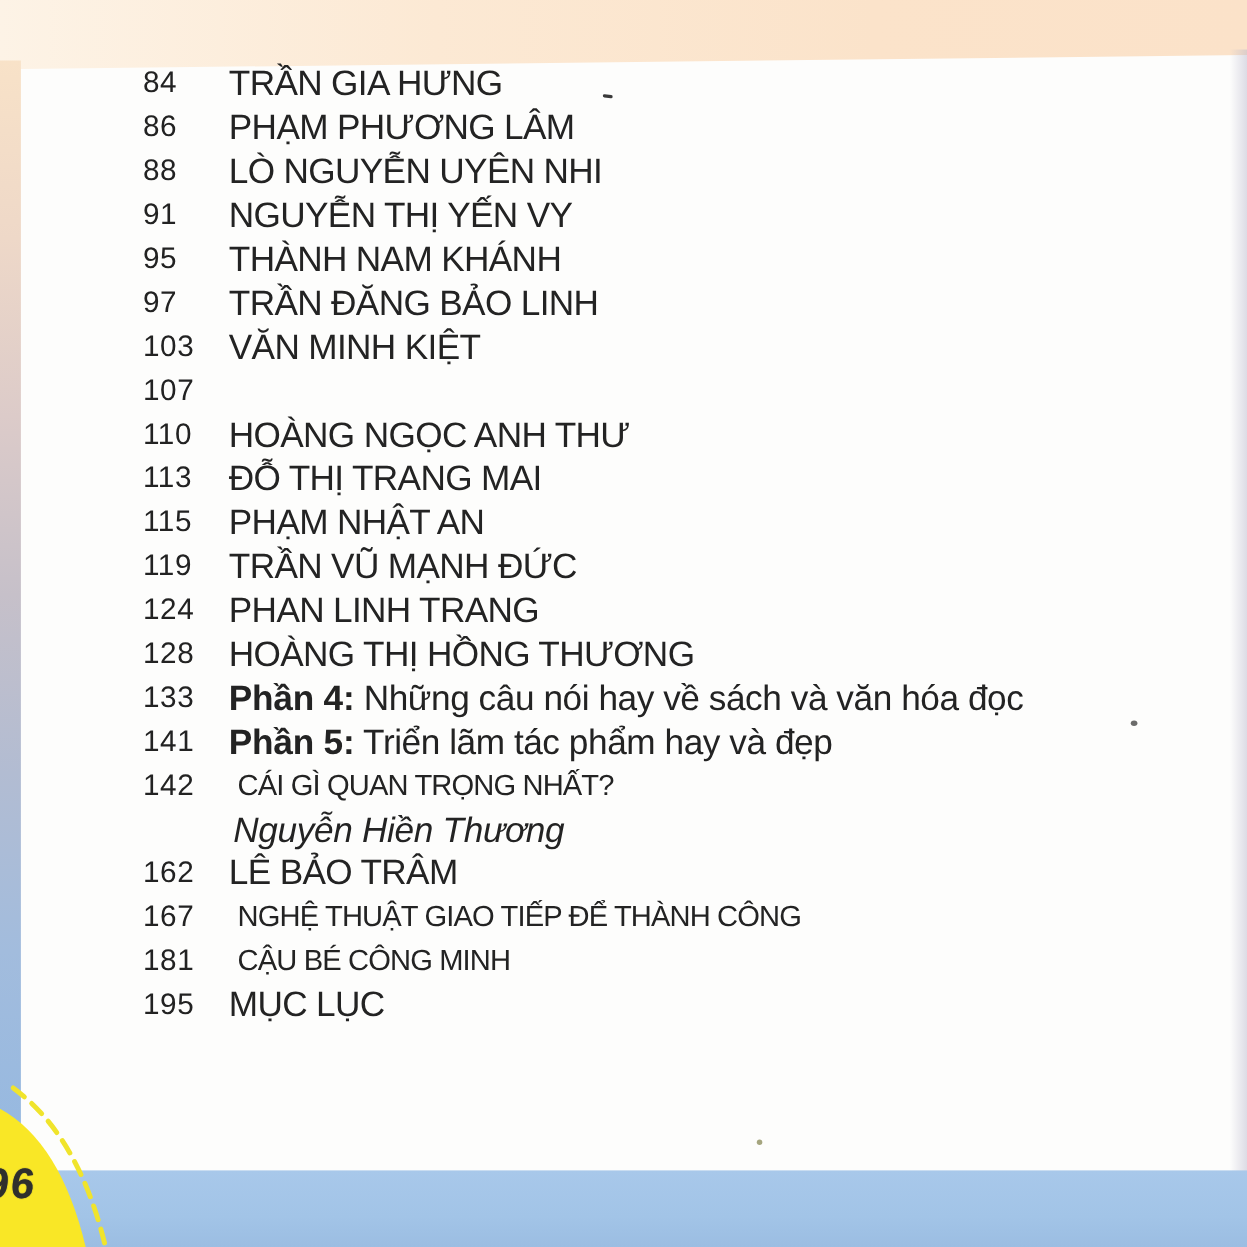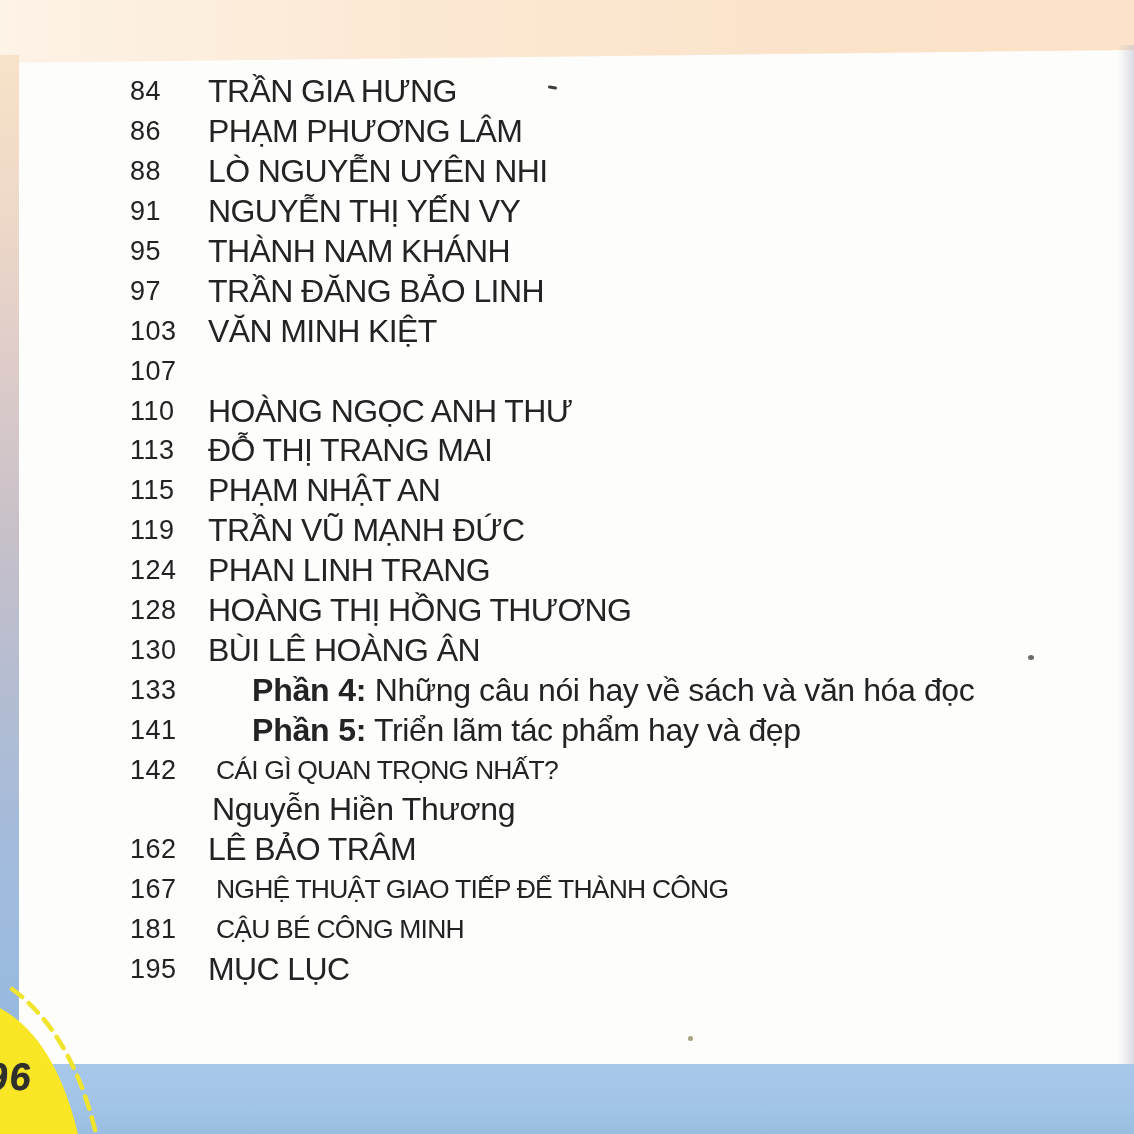--- a/index.html
+++ b/index.html
@@ -36,32 +36,32 @@
   .corner-svg { position: absolute; left: 0; top: 985px; width: 130px; height: 149px; }
   .corner-badge {
     position: absolute; left: -13px; top: 1056px;
     font-size: 38px; font-weight: bold; color: #2f2f2c;
     transform: skewX(-6deg) scaleY(1.02);
     letter-spacing: 2px;
     text-shadow: 0 0 1px #4a4a40;
   }
 
   
-  .toc { position: absolute; left: 19px; top: 72px; width: 1040px; }
+  .toc { position: absolute; left: 19px; top: 56px; width: 1040px; }
   .row { display: flex; align-items: center; height: 39.9px; color: #232323; }
   .num {
     margin-left: 111px; width: 78px; flex: none;
     font-size: 27px; letter-spacing: 0.5px; color: #222;
   }
   .txt { font-size: 32px; letter-spacing: -0.6px; white-space: nowrap; }
   .row.name .txt { }
-  .row.section .txt { letter-spacing: -0.4px; margin-left: 44px; }
+  .row.section .txt { letter-spacing: -0.4px; }
   .row.section .label { font-weight: bold; letter-spacing: -0.2px; }
   .row.title .txt { font-size: 26.5px; padding-left: 8px; letter-spacing: -0.8px; }
-  .row.author .txt { padding-left: 4px; letter-spacing: -0.3px; }
+  .row.author .txt { padding-left: 4px; letter-spacing: -0.3px; font-style: italic; }
 
   
   .speck { position: absolute; background: #3a3a3a; border-radius: 2px; }
   .speck.s1 { left: 548px; top: 86px; width: 9px; height: 3px; transform: rotate(8deg); }
   .speck.s2 { left: 1028px; top: 655px; width: 6px; height: 5px; opacity: 0.75; border-radius: 50%; }
   .speck.s3 { left: 688px; top: 1036px; width: 5px; height: 5px; opacity: 0.6; border-radius: 50%; background: #6b6b2c; }
 </style>
 </head>
 <body>
 
@@ -121,24 +121,20 @@
         <span class="txt">TRẦN VŨ MẠNH ĐỨC</span>
       </div>
       <div class="row name">
         <span class="num">124</span>
         <span class="txt">PHAN LINH TRANG</span>
       </div>
       <div class="row name">
         <span class="num">128</span>
         <span class="txt">HOÀNG THỊ HỒNG THƯƠNG</span>
       </div>
-      <div class="row name">
-        <span class="num">130</span>
-        <span class="txt">BÙI LÊ HOÀNG ÂN</span>
-      </div>
       <div class="row section">
         <span class="num">133</span>
         <span class="txt"><span class="label">Phần 4:</span> <span>Những câu nói hay về sách và văn hóa đọc</span></span>
       </div>
       <div class="row section">
         <span class="num">141</span>
         <span class="txt"><span class="label">Phần 5:</span> <span>Triển lãm tác phẩm hay và đẹp</span></span>
       </div>
       <div class="row title">
         <span class="num">142</span>

